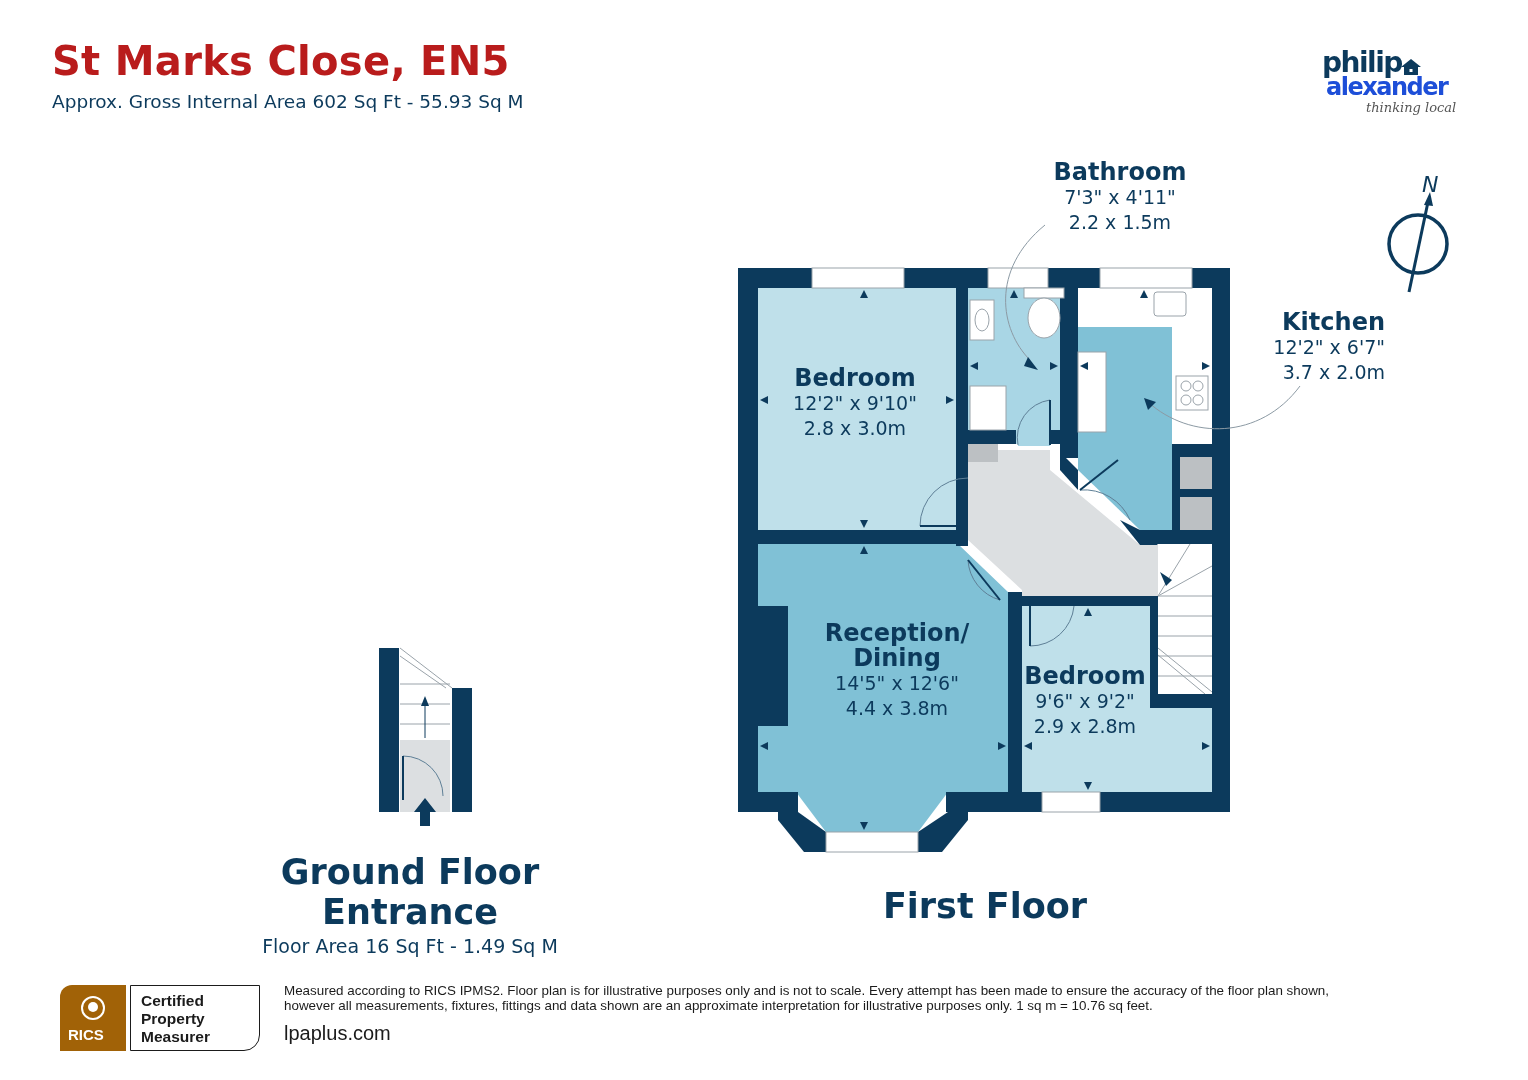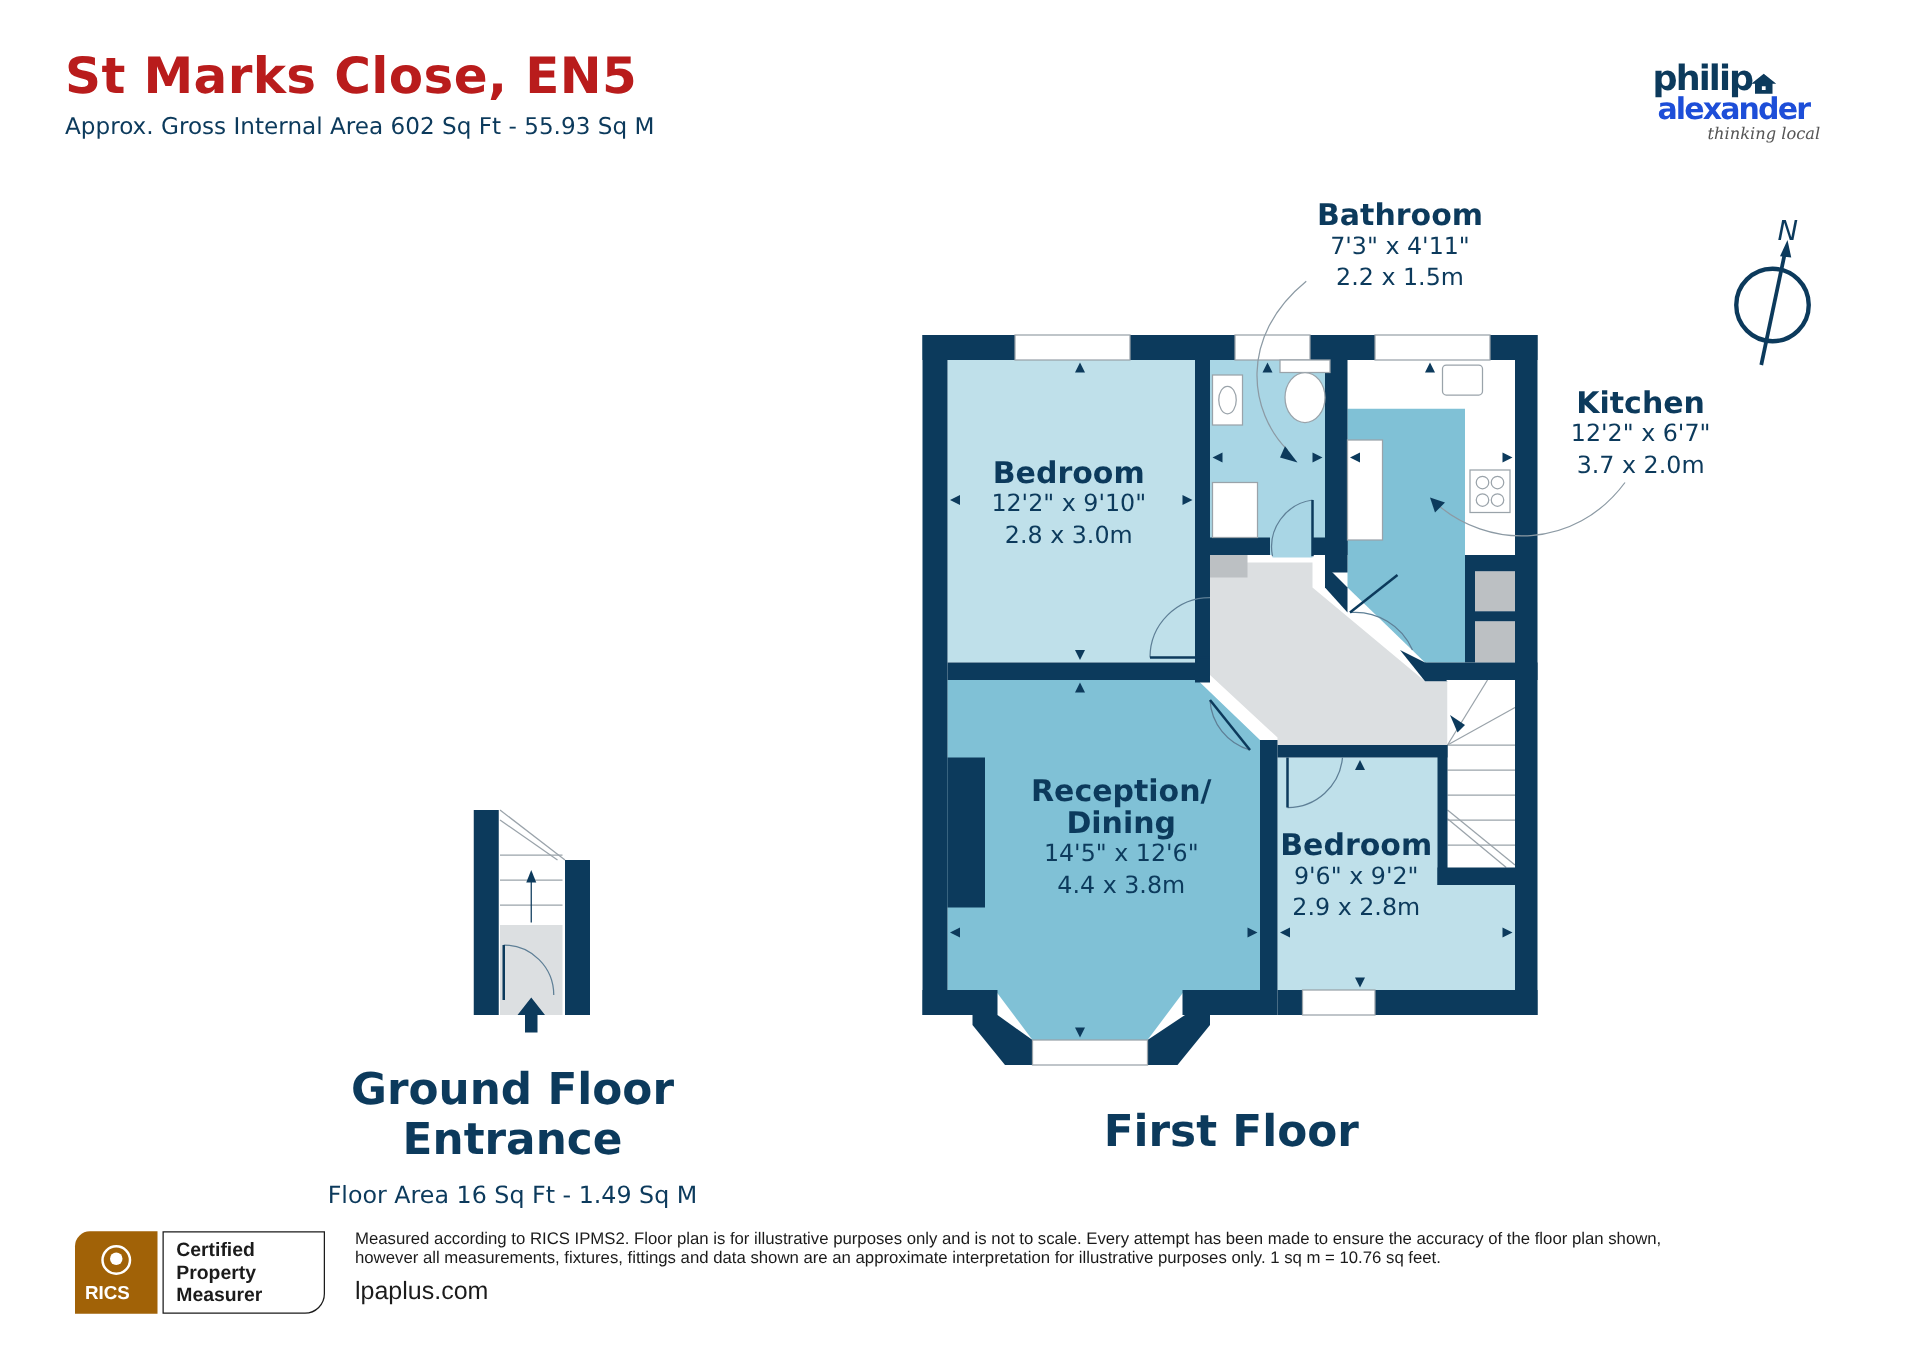--- a/index.html
+++ b/index.html
@@ -197,41 +197,41 @@
 <div class="abs room-label" style="left:770px;top:366px;width:170px;">
   <div class="name">Bedroom</div>
   <div class="dim">12'2" x 9'10"</div>
   <div class="dim">2.8 x 3.0m</div>
 </div>
 <div class="abs room-label" style="left:1040px;top:160px;width:160px;">
   <div class="name">Bathroom</div>
   <div class="dim">7'3" x 4'11"</div>
   <div class="dim">2.2 x 1.5m</div>
 </div>
-<div class="abs room-label" style="left:1240px;top:310px;width:145px;">
+<div class="abs room-label" style="left:1240px;top:310px;width:145px;text-align:right;">
   <div class="name">Kitchen</div>
   <div class="dim">12'2" x 6'7"</div>
   <div class="dim">3.7 x 2.0m</div>
 </div>
 <div class="abs room-label" style="left:812px;top:621px;width:170px;">
   <div class="name">Reception/</div>
   <div class="name">Dining</div>
   <div class="dim">14'5" x 12'6"</div>
   <div class="dim">4.4 x 3.8m</div>
 </div>
 <div class="abs room-label" style="left:1010px;top:664px;width:150px;">
   <div class="name">Bedroom</div>
   <div class="dim">9'6" x 9'2"</div>
   <div class="dim">2.9 x 2.8m</div>
 </div>
 
 <div class="abs" style="left:200px;top:852px;width:420px;">
   <div class="floor-title">Ground Floor</div>
   <div class="floor-title">Entrance</div>
-  <div class="floor-area" style="margin-top:12px;">Floor Area 16 Sq Ft - 1.49 Sq M</div>
+  <div class="floor-area" style="margin-top:2px;">Floor Area 16 Sq Ft - 1.49 Sq M</div>
 </div>
 <div class="abs" style="left:780px;top:886px;width:410px;">
   <div class="floor-title">First Floor</div>
 </div>
 
 <div class="abs rics">
   <div class="black">
     <svg style="position:absolute;left:20px;top:8px;" width="26" height="30" viewBox="0 0 26 30">
       <circle cx="13" cy="15" r="11" fill="none" stroke="#fff" stroke-width="2"></circle>
       <circle cx="13" cy="14" r="5" fill="#fff"></circle>

